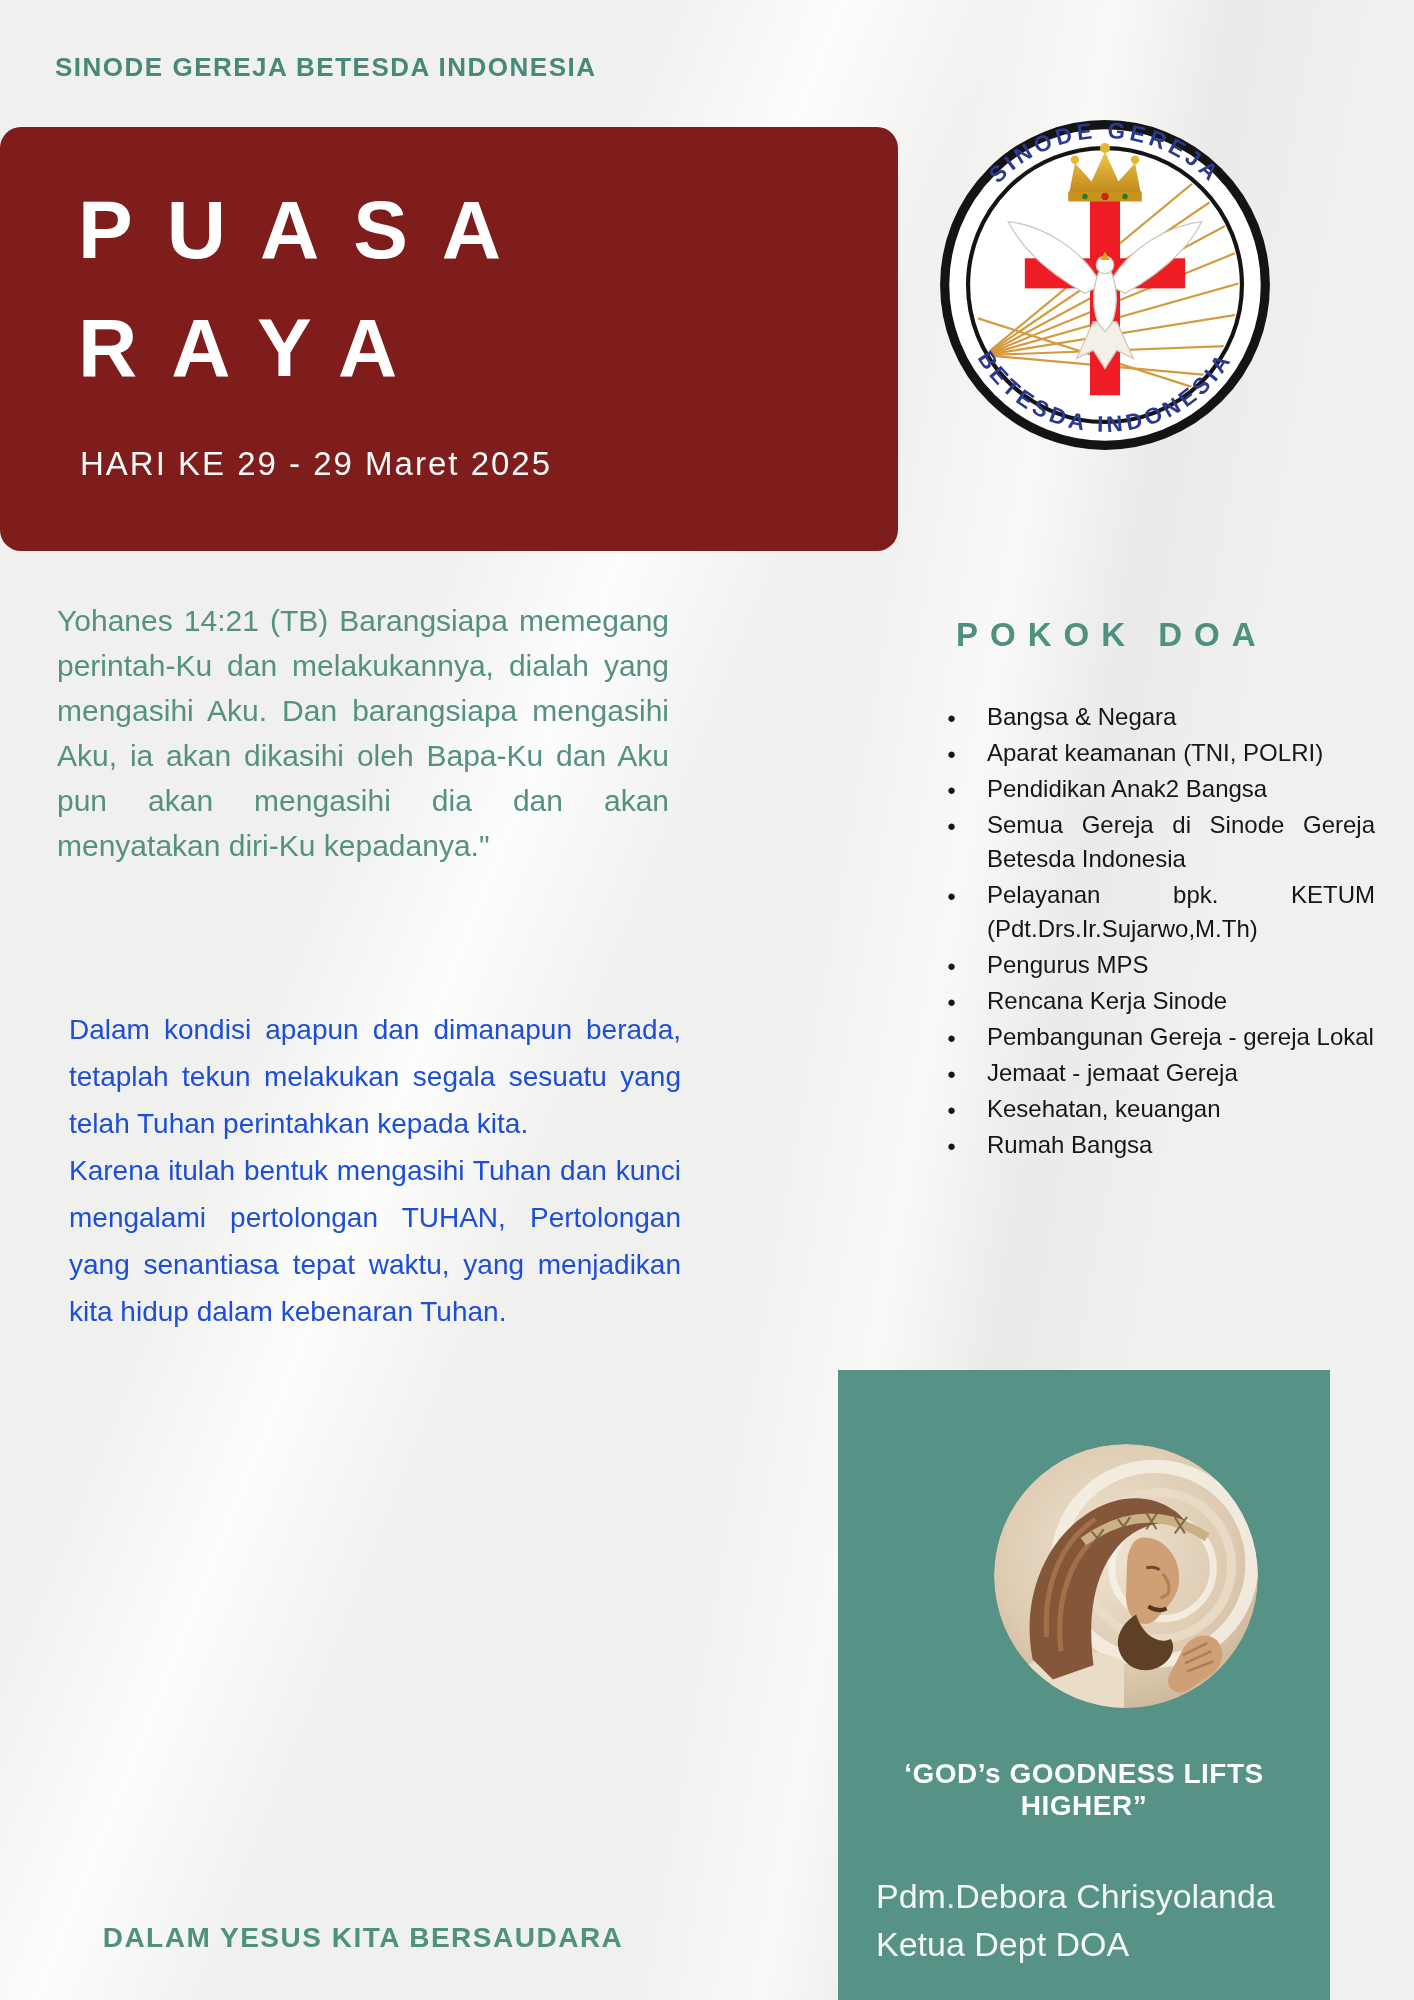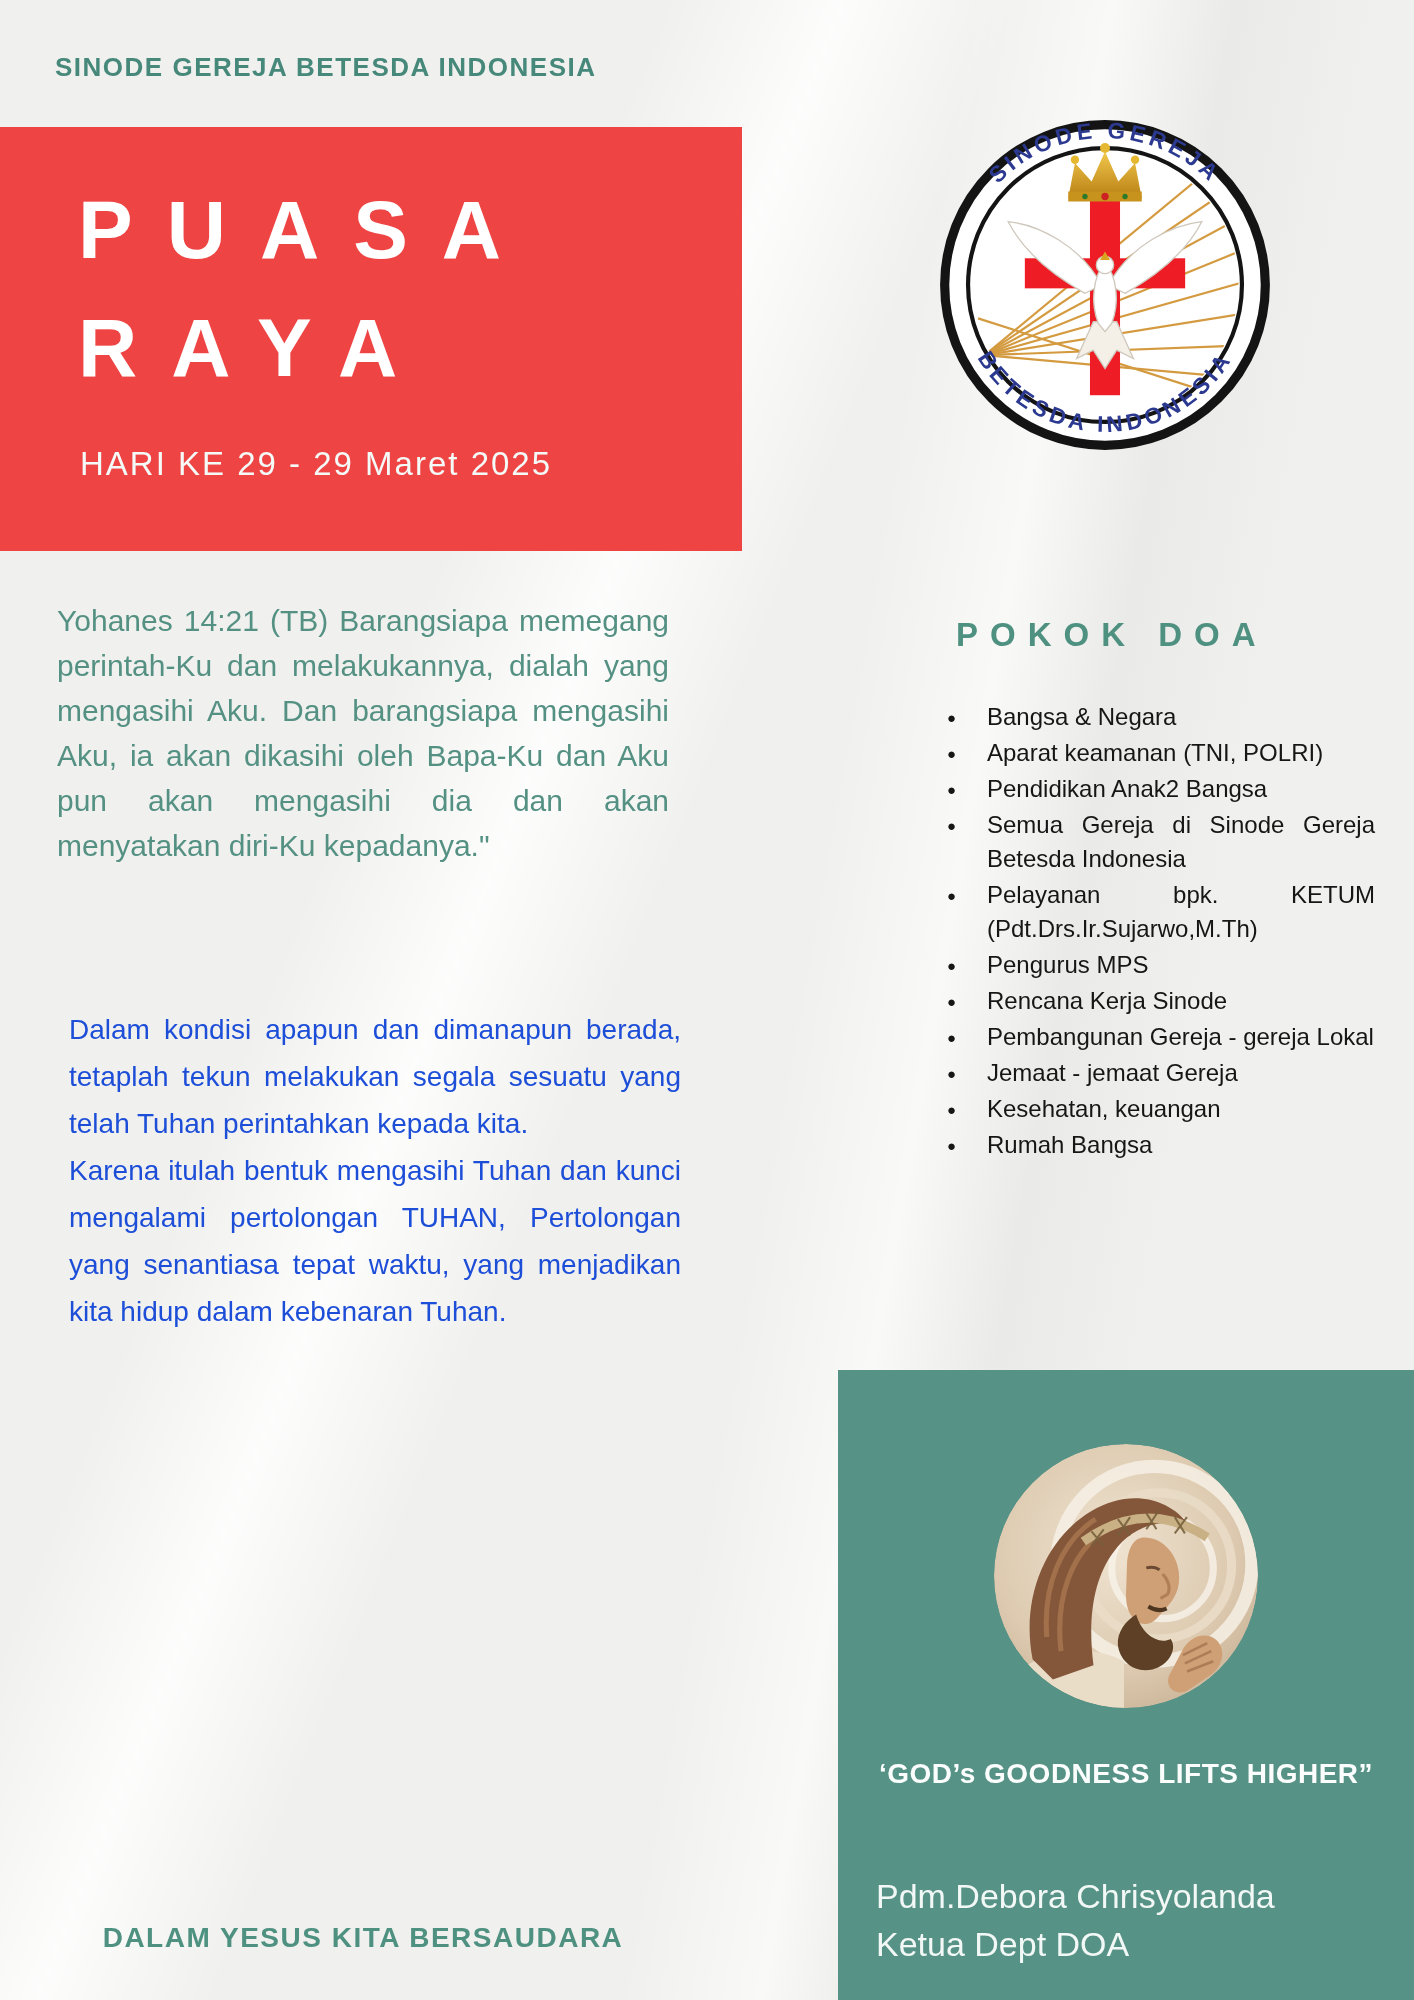--- a/index.html
+++ b/index.html
@@ -16,22 +16,22 @@
 
   
   .org-label{
     position:absolute; left:55px; top:52px;
     font-size:26px; font-weight:bold; letter-spacing:1.5px;
     color:#46887a;
   }
 
   
   .banner{
-    position:absolute; left:0; top:127px; width:742px; height:424px;
-    background:#ef4444; color:#fff;
+    position:absolute; left:0; top:127px; width:898px; height:424px;
+    background:#7f1d1d; color:#fff;border-radius:21px;
   }
   .banner-title{
     position:absolute; left:78px; top:44px;
     font-size:82px; font-weight:bold; letter-spacing:34px; line-height:118px;
     white-space:pre-line;
   }
   .banner-subtitle{
     position:absolute; left:80px; top:318px;
     font-size:33px; letter-spacing:2px; font-weight:400; color:#f4faf8;
   }
@@ -69,21 +69,21 @@
   }
 
   
   .footer-slogan{
     position:absolute; left:57px; top:1922px; width:612px; text-align:center;
     color:#4f9181; font-size:28px; font-weight:bold; letter-spacing:1.5px;
   }
 
   
   .card{
-    position:absolute; left:838px; top:1370px; width:576px; height:630px;
+    position:absolute; left:838px; top:1370px; width:492px; height:630px;
     background:#569286; color:#fff;
   }
   .card-photo{
     position:absolute; left:156px; top:74px; width:264px; height:264px;
     border-radius:50%; overflow:hidden;
   }
   .card-quote{
     position:absolute; left:0; top:388px; width:100%; text-align:center;
     font-size:28px; font-weight:bold; color:#fbfefd; letter-spacing:.5px;
   }

